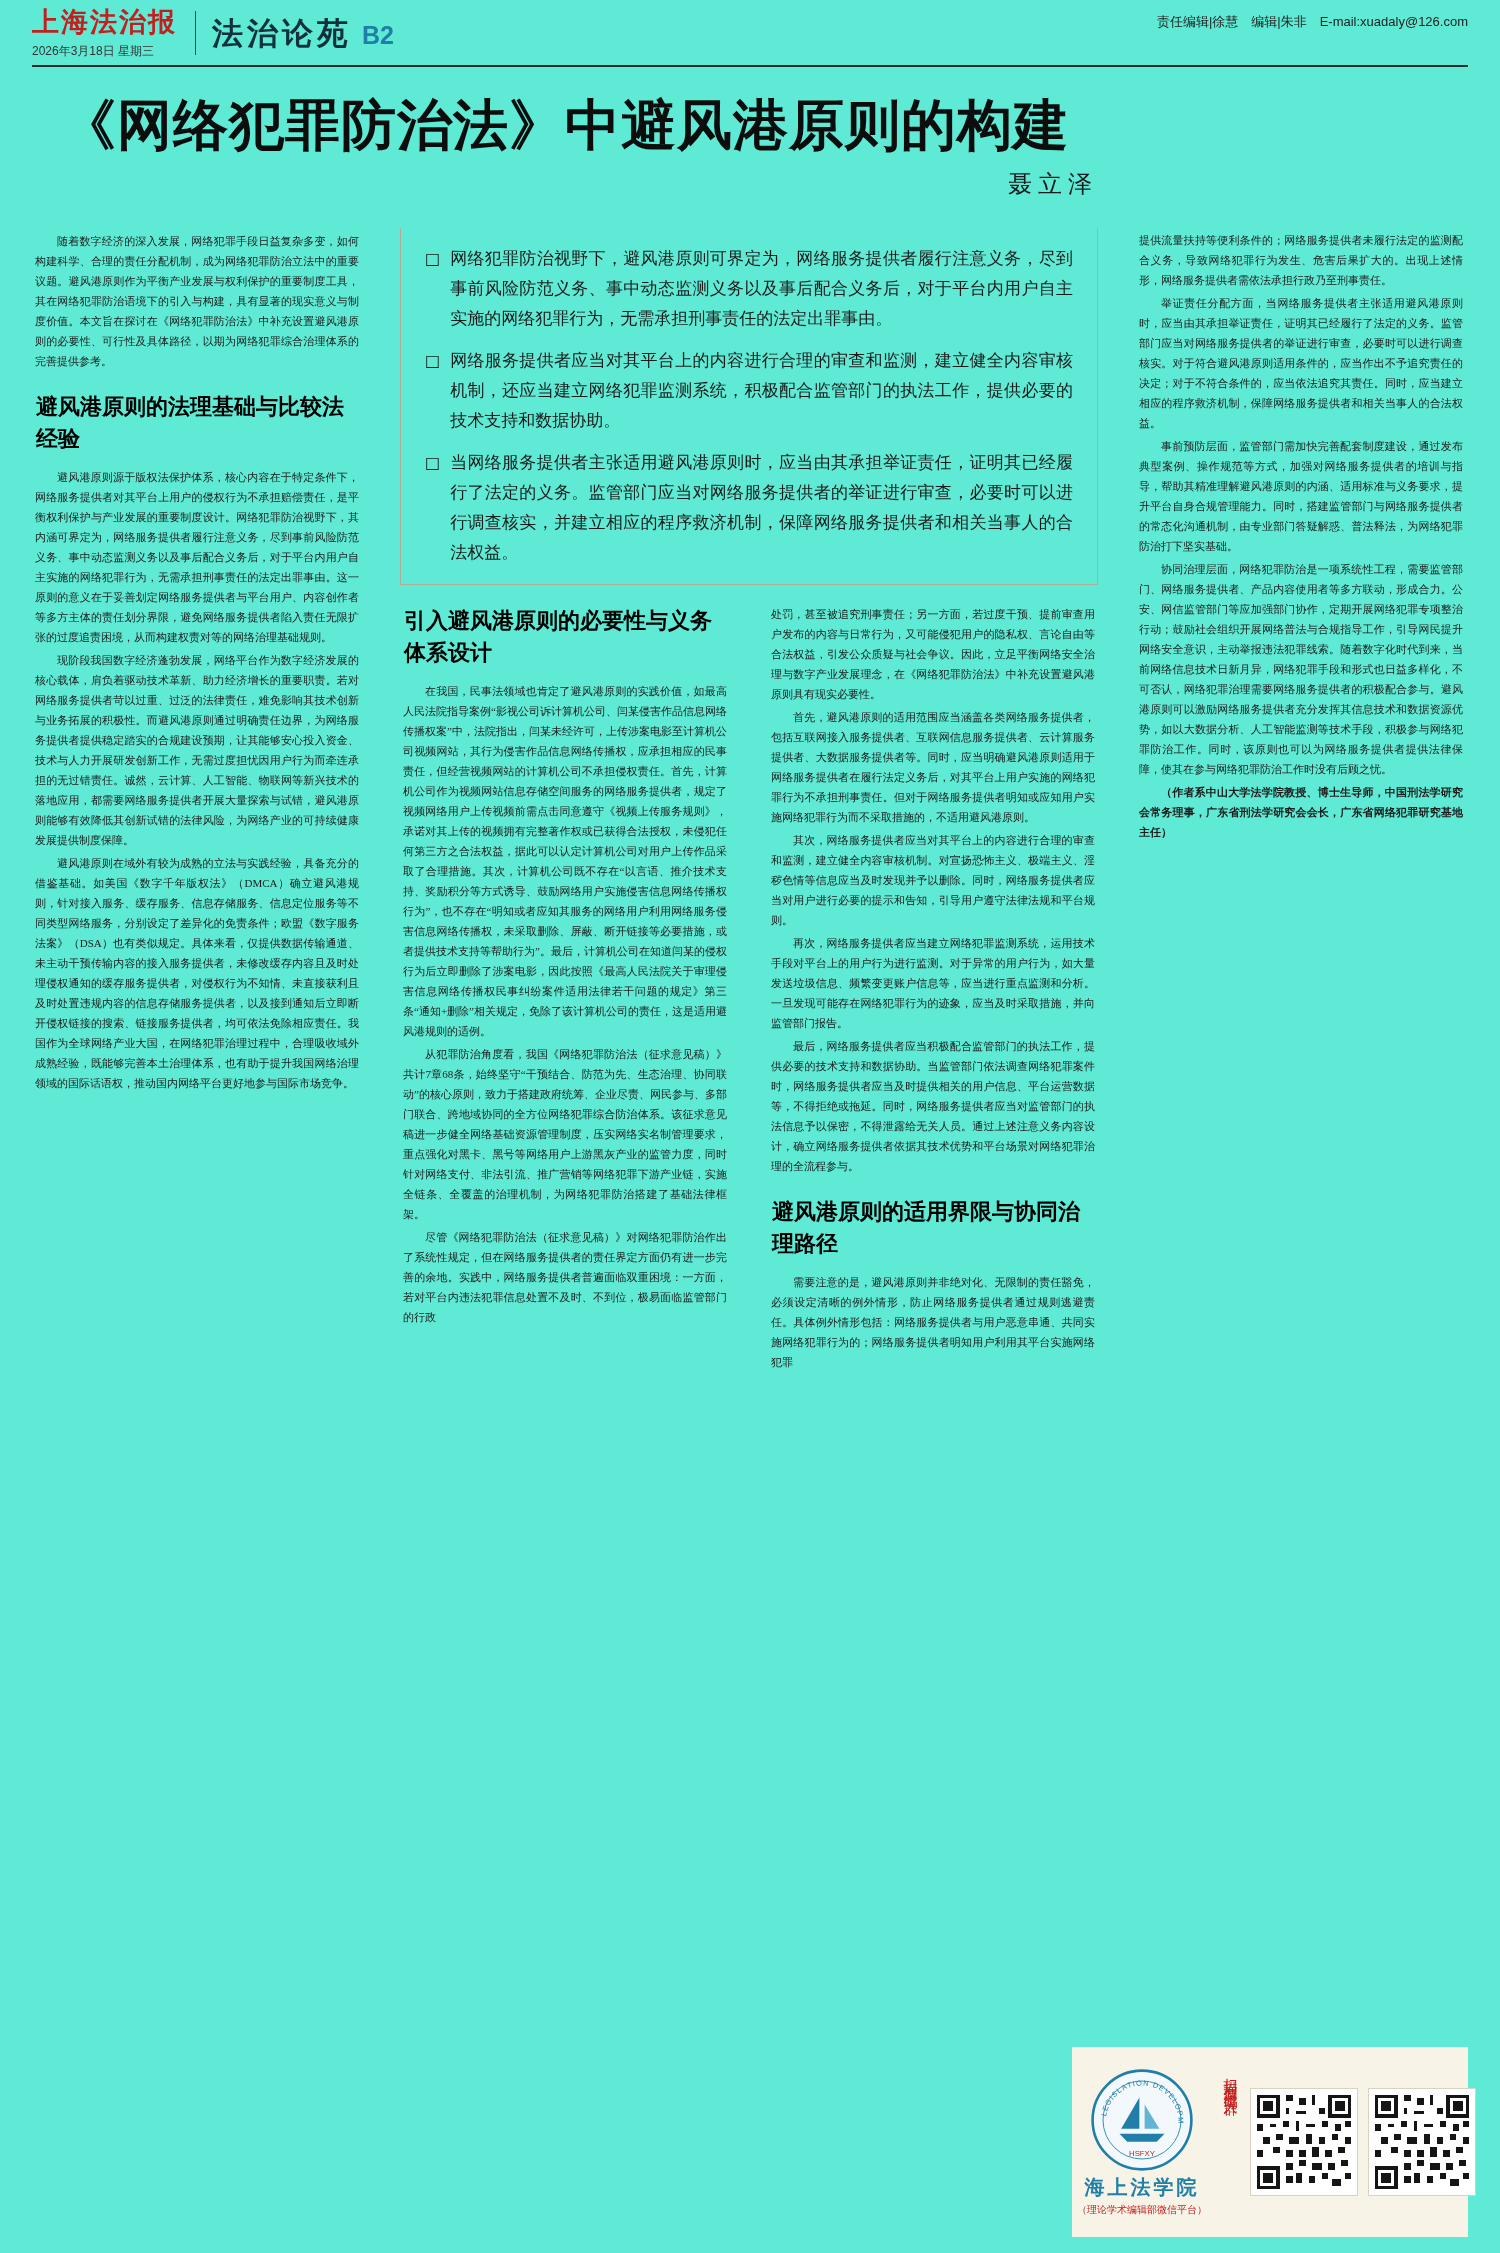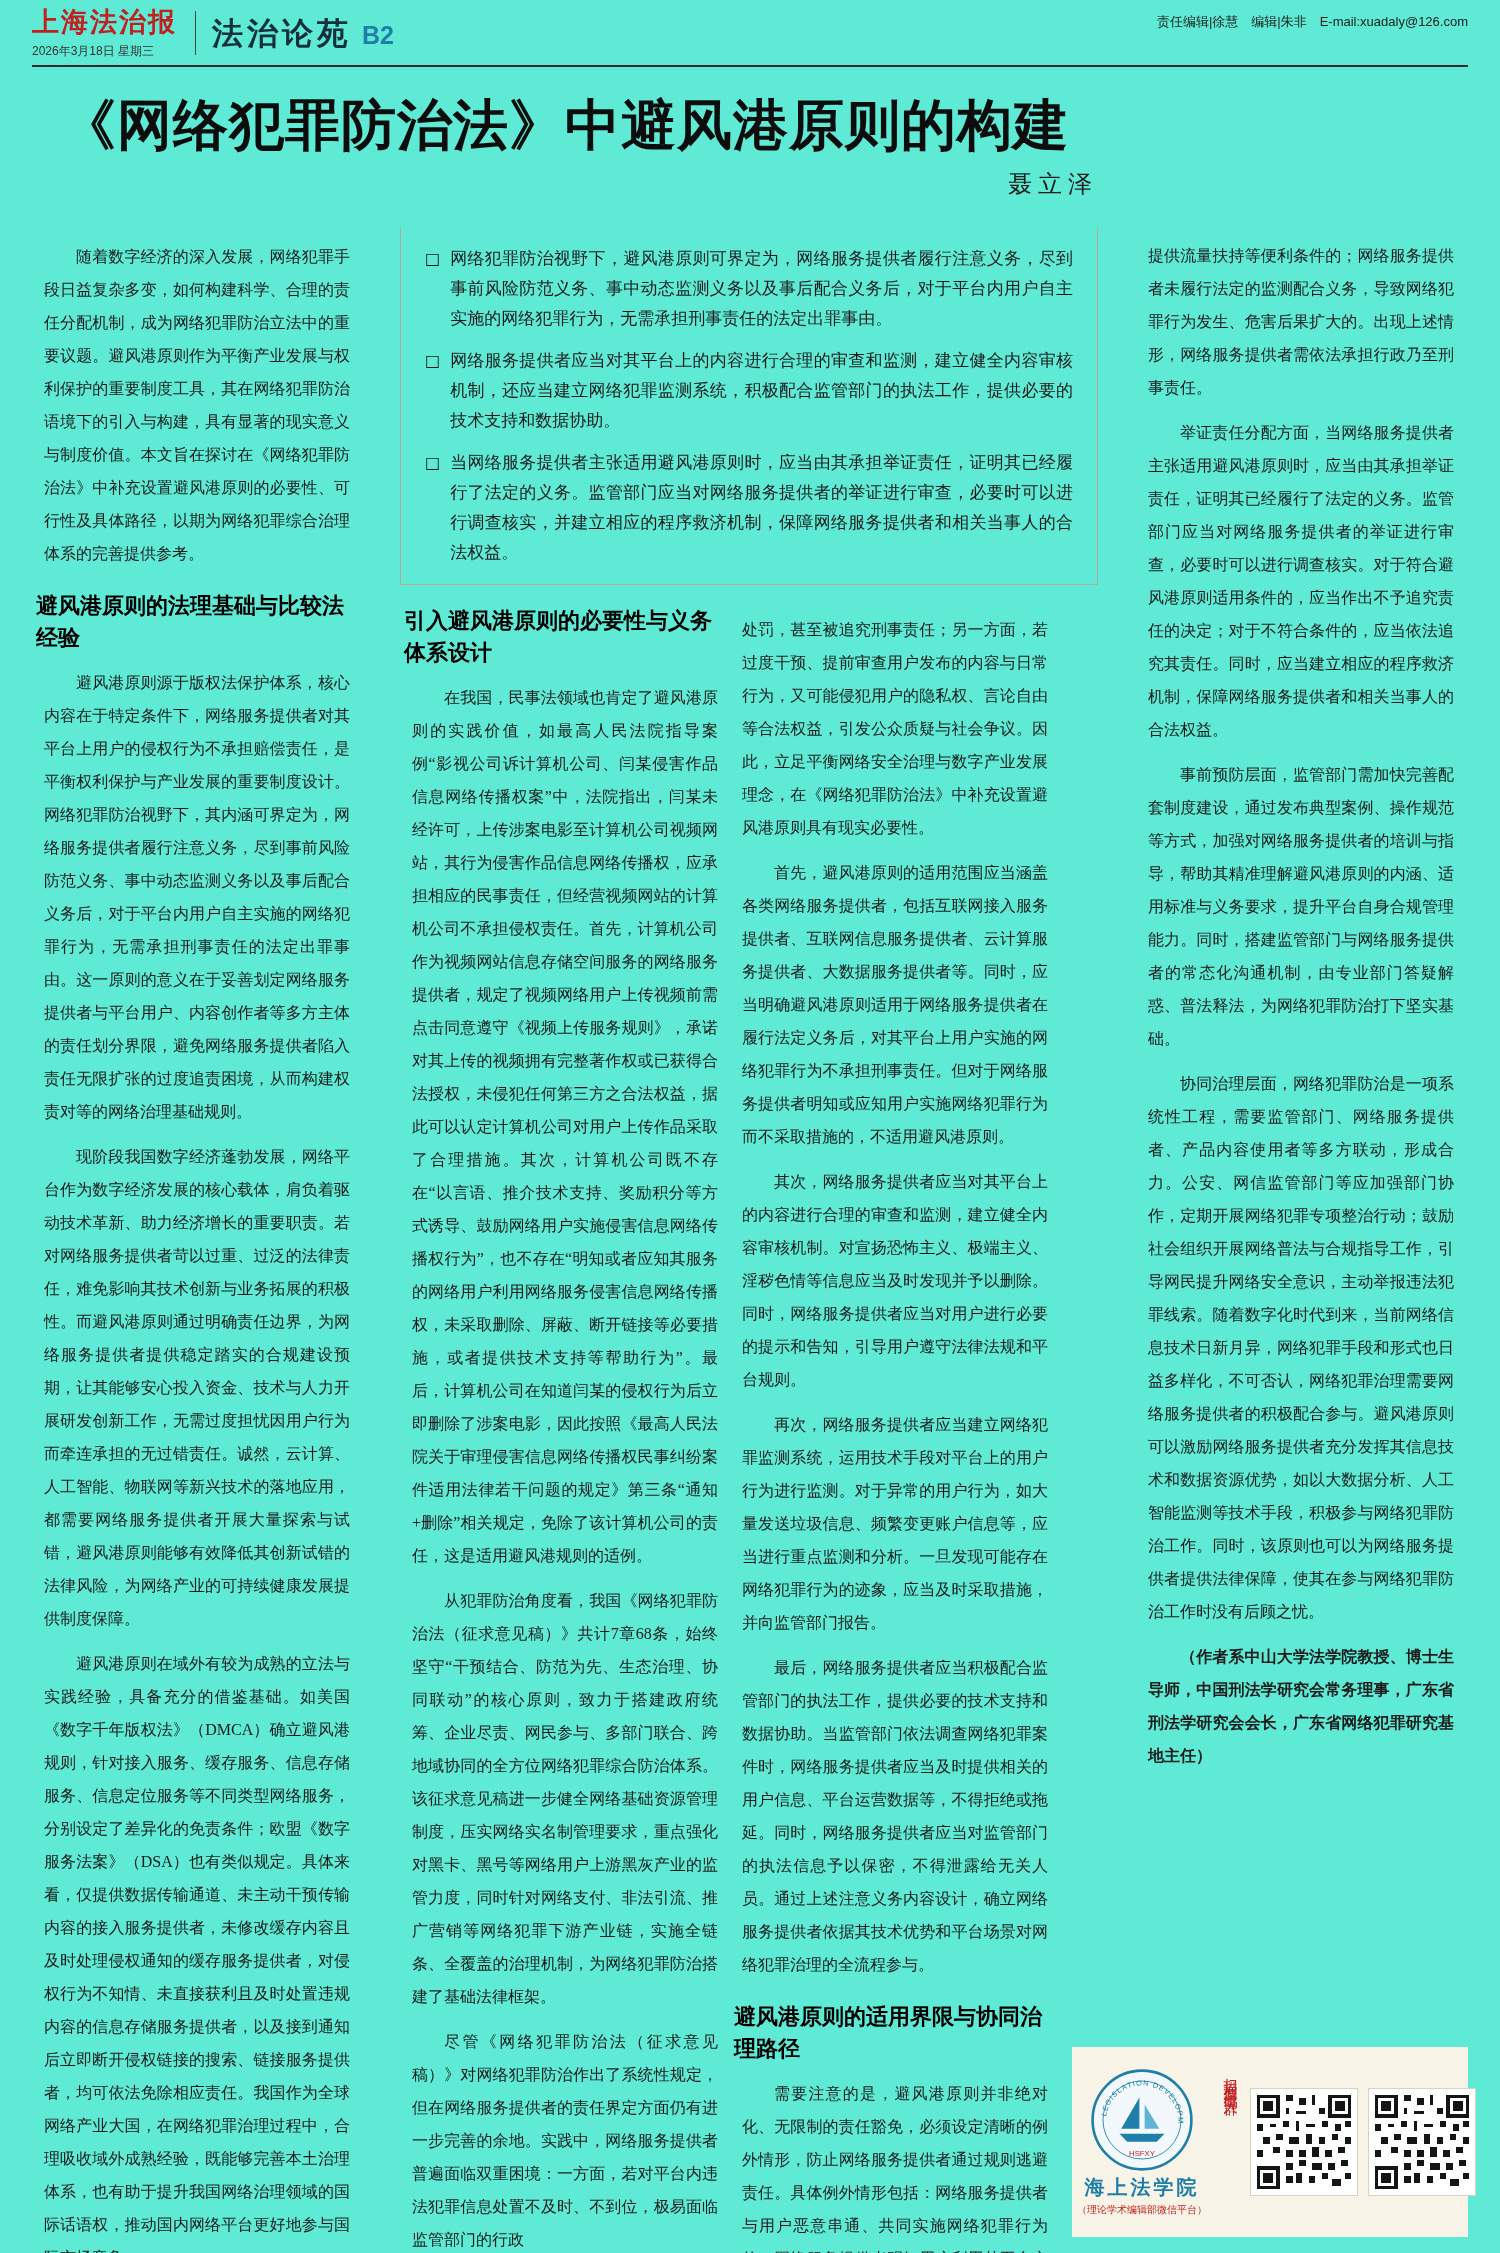--- a/index.html
+++ b/index.html
@@ -43,28 +43,28 @@
     text-align:center;
     font-size:55px;line-height:69px;
     font-weight:900;letter-spacing:1px;color:#0d0d0d;
     font-family:"Liberation Sans", sans-serif;
   }
   .author{text-align:right;font-size:24px;line-height:28px;margin:6px 0 30px;letter-spacing:6px;}
   
   .cols-3{display:flex;gap:38px;}
   .col{width:330px;flex:none;overflow:hidden;}
   .mid-zone{width:698px;flex:none;}
-  .cols-2{display:flex;margin-top:16px;}
+  .cols-2{display:flex;gap:38px;margin-top:16px;}
   .col-right{
     width:330px;flex:none;overflow:hidden;
     padding-top:160px;box-sizing:border-box;
   }
   p.para{
-    margin:12px;
-    font-size:16px;line-height:33px;
+    margin:3px;
+    font-size:11px;line-height:20px;
     text-align:justify;text-indent:2em;
     word-break:break-all;
   }
   p.cont{text-indent:0;}
   p.para + p.para{margin-top:2px;}
   h2.sec{
     font-size:22px;line-height:32px;font-weight:800;color:#000;
     margin:20px 4px 12px;
     font-family:"Liberation Sans", sans-serif;
   }

